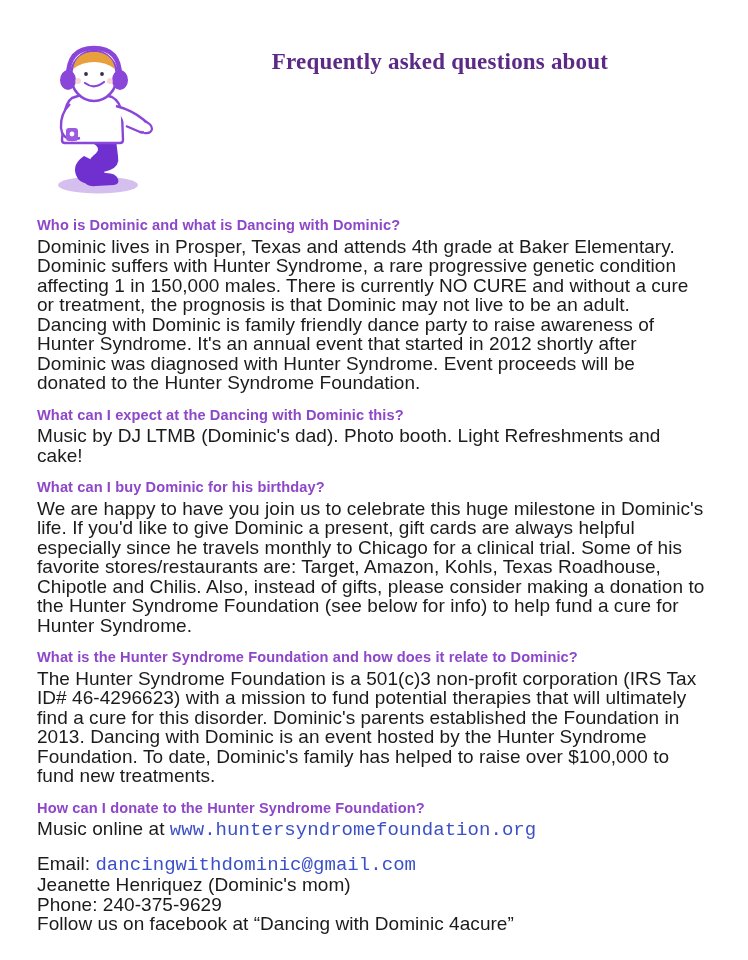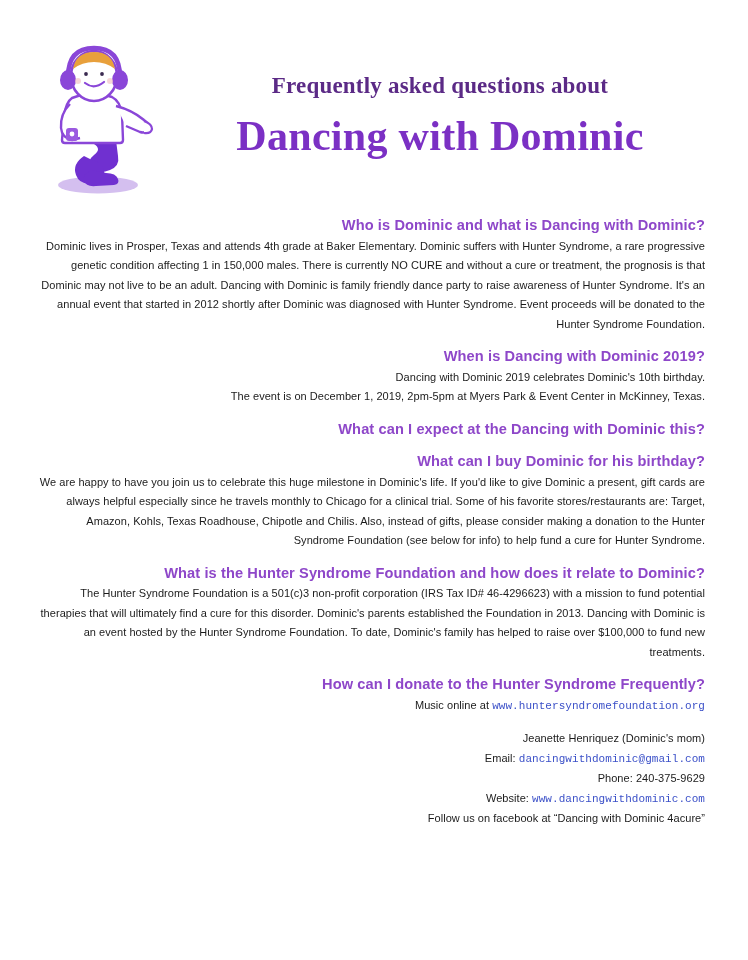--- a/index.html
+++ b/index.html
@@ -35,54 +35,52 @@
     width: 540px;
     text-align: center;
   }
   .eyebrow {
     font-family: "Liberation Serif", serif;
     font-weight: bold;
     font-size: 23px;
     color: #5b2a86;
     letter-spacing: .2px;
     line-height: 1.2;
-    margin-top: 24px;
   }
   .main-title {
     font-family: "Liberation Serif", serif;
     font-weight: bold;
     font-size: 42px;
     color: #7b30c4;
     line-height: 1.25;
     margin-top: 10px;
     letter-spacing: .3px;
   }
 
   
   .content {
     position: absolute;
     left: 37px;
     top: 216px;
     width: 668px;
   }
   .faq-section {
     margin-bottom: 13px;
-    text-align: right;
   }
   .q {
     color: #8e47c9;
     font-weight: bold;
     font-size: 14.6px;
     line-height: 19.5px;
     margin-bottom: 1px;
     letter-spacing: .1px;
   }
   .a {
     color: #1b1b1b;
-    font-size: 11px;
+    font-size: 19px;
     line-height: 19.5px;
     letter-spacing: .05px;
   }
   .a p {
     margin: 0;
   }
   .link {
     color: #3b50c8;
     font-family: Liberation Mono, monospace;
   }
@@ -126,71 +124,63 @@
       <circle cx="58" cy="30" r="1.9" fill="#3a2a50"></circle>
       <circle cx="74" cy="30" r="1.9" fill="#3a2a50"></circle>
       <path d="M57 39 Q66 46 76 38" fill="none" stroke="#8a46d8" stroke-width="2.2" stroke-linecap="round"></path>
       <circle cx="50" cy="37" r="3" fill="#f3c9c9" opacity="0.75"></circle>
       <circle cx="82" cy="37" r="3" fill="#f3c9c9" opacity="0.75"></circle>
     </svg>
   </div>
 
   <div class="title-block">
     <div class="eyebrow">Frequently asked questions about</div>
-    <div class="main-title">Dancing with Dominic</div>
   </div>
 </div>
 
 <div class="content">
 
   <div class="faq-section">
     <div class="q">Who is Dominic and what is Dancing with Dominic?</div>
     <div class="a">
       <p>Dominic lives in Prosper, Texas and attends 4th grade at Baker Elementary. Dominic suffers with Hunter Syndrome, a rare progressive genetic condition affecting 1 in 150,000 males. There is currently NO CURE and without a cure or treatment, the prognosis is that Dominic may not live to be an adult. Dancing with Dominic is family friendly dance party to raise awareness of Hunter Syndrome. It's an annual event that started in 2012 shortly after Dominic was diagnosed with Hunter Syndrome. Event proceeds will be donated to the Hunter Syndrome Foundation.</p>
     </div>
   </div>
 
-  <div class="faq-section">
-    <div class="q">When is Dancing with Dominic 2019?</div>
-    <div class="a">
-      <p>Dancing with Dominic 2019 celebrates Dominic's 10th birthday.</p>
-      <p>The event is on December 1, 2019, 2pm-5pm at Myers Park &amp; Event Center in McKinney, Texas.</p>
-    </div>
-  </div>
 
   <div class="faq-section">
     <div class="q">What can I expect at the Dancing with Dominic this?</div>
     <div class="a">
+      <p>Music by DJ LTMB (Dominic's dad). Photo booth. Light Refreshments and cake!</p>
     </div>
   </div>
 
   <div class="faq-section">
     <div class="q">What can I buy Dominic for his birthday?</div>
     <div class="a">
       <p>We are happy to have you join us to celebrate this huge milestone in Dominic's life. If you'd like to give Dominic a present, gift cards are always helpful especially since he travels monthly to Chicago for a clinical trial.  Some of his favorite stores/restaurants are: Target, Amazon, Kohls, Texas Roadhouse, Chipotle and Chilis. Also, instead of gifts, please consider making a donation to the Hunter Syndrome Foundation (see below for info) to help fund a cure for Hunter Syndrome.</p>
     </div>
   </div>
 
   <div class="faq-section">
     <div class="q">What is the Hunter Syndrome Foundation and how does it relate to Dominic?</div>
     <div class="a">
       <p>The Hunter Syndrome Foundation is a 501(c)3 non-profit corporation (IRS Tax ID# 46-4296623) with a mission to fund potential therapies that will ultimately find a cure for this disorder. Dominic's parents established the Foundation in 2013. Dancing with Dominic is an event hosted by the Hunter Syndrome Foundation. To date, Dominic's family has helped to raise over $100,000 to fund new treatments.</p>
     </div>
   </div>
 
   <div class="faq-section">
-    <div class="q">How can I donate to the Hunter Syndrome Frequently?</div>
+    <div class="q">How can I donate to the Hunter Syndrome Foundation?</div>
     <div class="a">
       <p><span>Music online at </span><a class="link" href="#" style="text-decoration:none">www.huntersyndromefoundation.org</a></p>
     </div>
   </div>
 
   <div class="faq-section">
     <div class="a">
+      <p><span>Email: </span><a class="link" href="#" style="text-decoration:none">dancingwithdominic@gmail.com</a></p>
       <p>Jeanette Henriquez (Dominic's mom)</p>
-      <p><span>Email: </span><a class="link" href="#" style="text-decoration:none">dancingwithdominic@gmail.com</a></p>
       <p>Phone: 240-375-9629</p>
-      <p><span>Website: </span><a class="link" href="#" style="text-decoration:none">www.dancingwithdominic.com</a></p>
       <p>Follow us on facebook at “Dancing with Dominic 4acure”</p>
     </div>
   </div>
 
 </div>
 
 </body></html>

